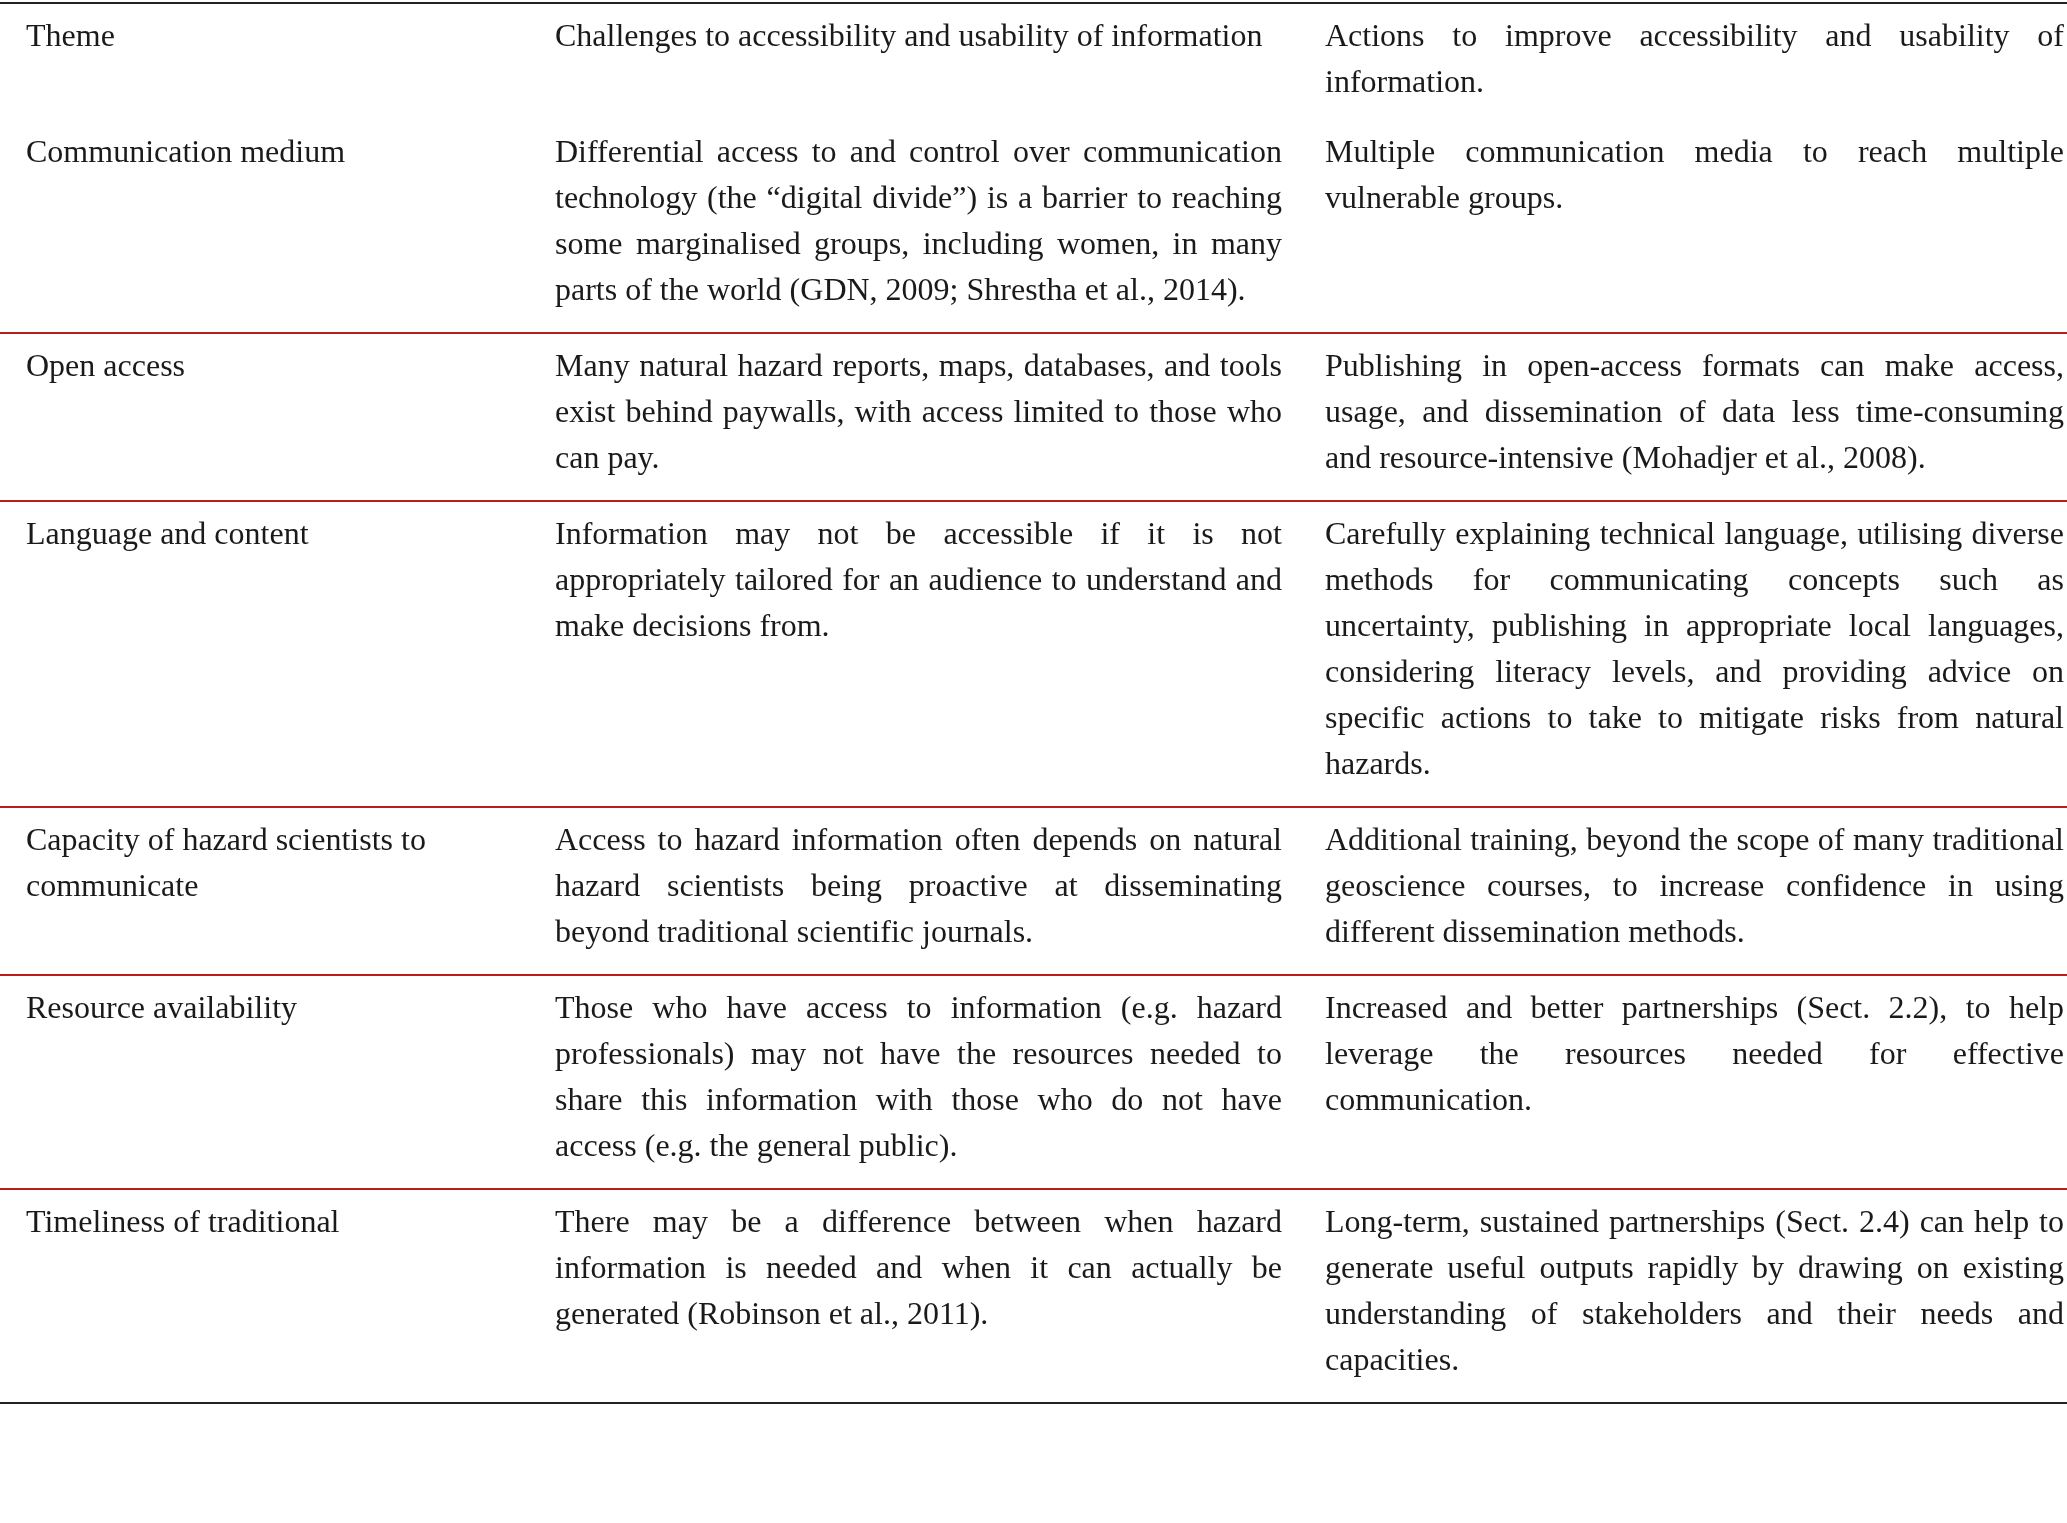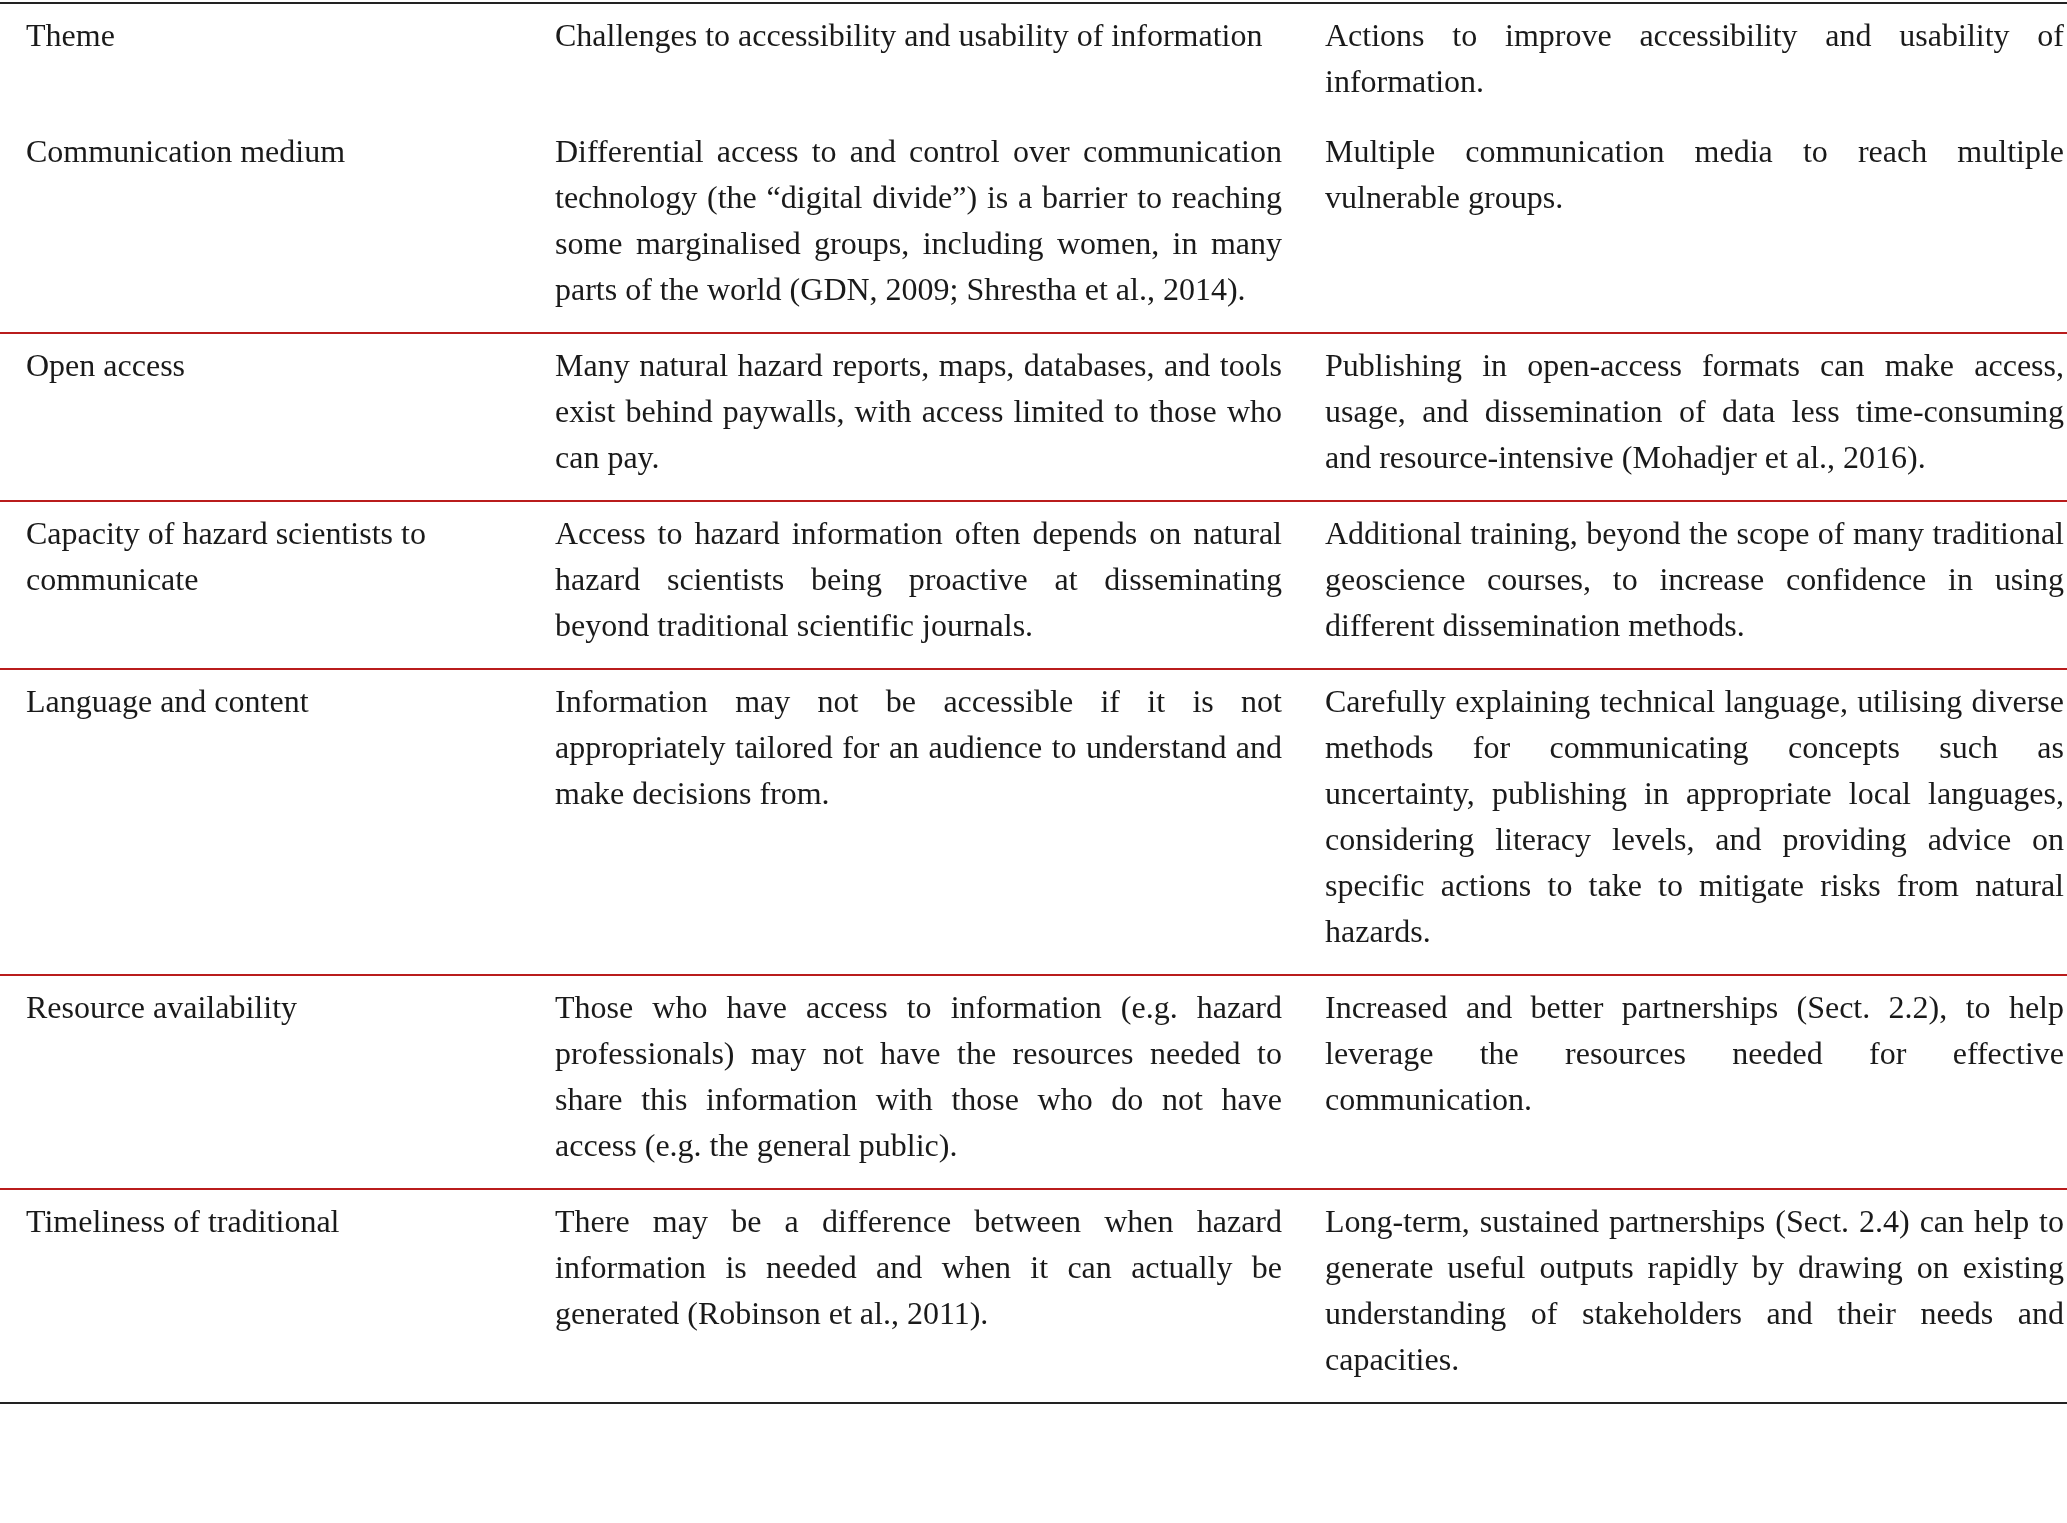--- a/index.html
+++ b/index.html
@@ -60,31 +60,31 @@
   </thead>
   <tbody>
     <tr>
       <td class="cell-theme">Communication medium</td>
       <td class="cell-challenge">Differential access to and control over commu­nication technology (the “digital divide”) is a barrier to reaching some marginalised groups, including women, in many parts of the world (GDN, 2009; Shrestha et al., 2014).</td>
       <td class="cell-action">Multiple communication media to reach multi­ple vulnerable groups.</td>
     </tr>
     <tr>
       <td class="cell-theme">Open access</td>
       <td class="cell-challenge">Many natural hazard reports, maps, databases, and tools exist behind paywalls, with access limited to those who can pay.</td>
-      <td class="cell-action">Publishing in open-access formats can make ac­cess, usage, and dissemination of data less time-consuming and resource-intensive (Mohadjer et al., 2016).</td>
+      <td class="cell-action">Publishing in open-access formats can make ac­cess, usage, and dissemination of data less time-consuming and resource-intensive (Mohadjer et al., 2008).</td>
+    </tr>
+    <tr>
+      <td class="cell-theme">Language and content</td>
+      <td class="cell-challenge">Information may not be accessible if it is not appropriately tailored for an audience to under­stand and make decisions from.</td>
+      <td class="cell-action">Carefully explaining technical language, utilis­ing diverse methods for communicating con­cepts such as uncertainty, publishing in appro­priate local languages, considering literacy lev­els, and providing advice on specific actions to take to mitigate risks from natural hazards.</td>
     </tr>
     <tr>
       <td class="cell-theme">Capacity of hazard scientists to communicate</td>
       <td class="cell-challenge">Access to hazard information often depends on natural hazard scientists being proactive at dis­seminating beyond traditional scientific jour­nals.</td>
       <td class="cell-action">Additional training, beyond the scope of many traditional geoscience courses, to increase con­fidence in using different dissemination meth­ods.</td>
-    </tr>
-    <tr>
-      <td class="cell-theme">Language and content</td>
-      <td class="cell-challenge">Information may not be accessible if it is not appropriately tailored for an audience to under­stand and make decisions from.</td>
-      <td class="cell-action">Carefully explaining technical language, utilis­ing diverse methods for communicating con­cepts such as uncertainty, publishing in appro­priate local languages, considering literacy lev­els, and providing advice on specific actions to take to mitigate risks from natural hazards.</td>
     </tr>
     <tr>
       <td class="cell-theme">Resource availability</td>
       <td class="cell-challenge">Those who have access to information (e.g. haz­ard professionals) may not have the resources needed to share this information with those who do not have access (e.g. the general public).</td>
       <td class="cell-action">Increased and better partnerships (Sect. 2.2), to help leverage the resources needed for effective communication.</td>
     </tr>
     <tr>
       <td class="cell-theme">Timeliness of traditional</td>
       <td class="cell-challenge">There may be a difference between when hazard information is needed and when it can actually be generated (Robinson et al., 2011).</td>
       <td class="cell-action">Long-term, sustained partnerships (Sect. 2.4) can help to generate useful outputs rapidly by drawing on existing understanding of stake­holders and their needs and capacities.</td>

